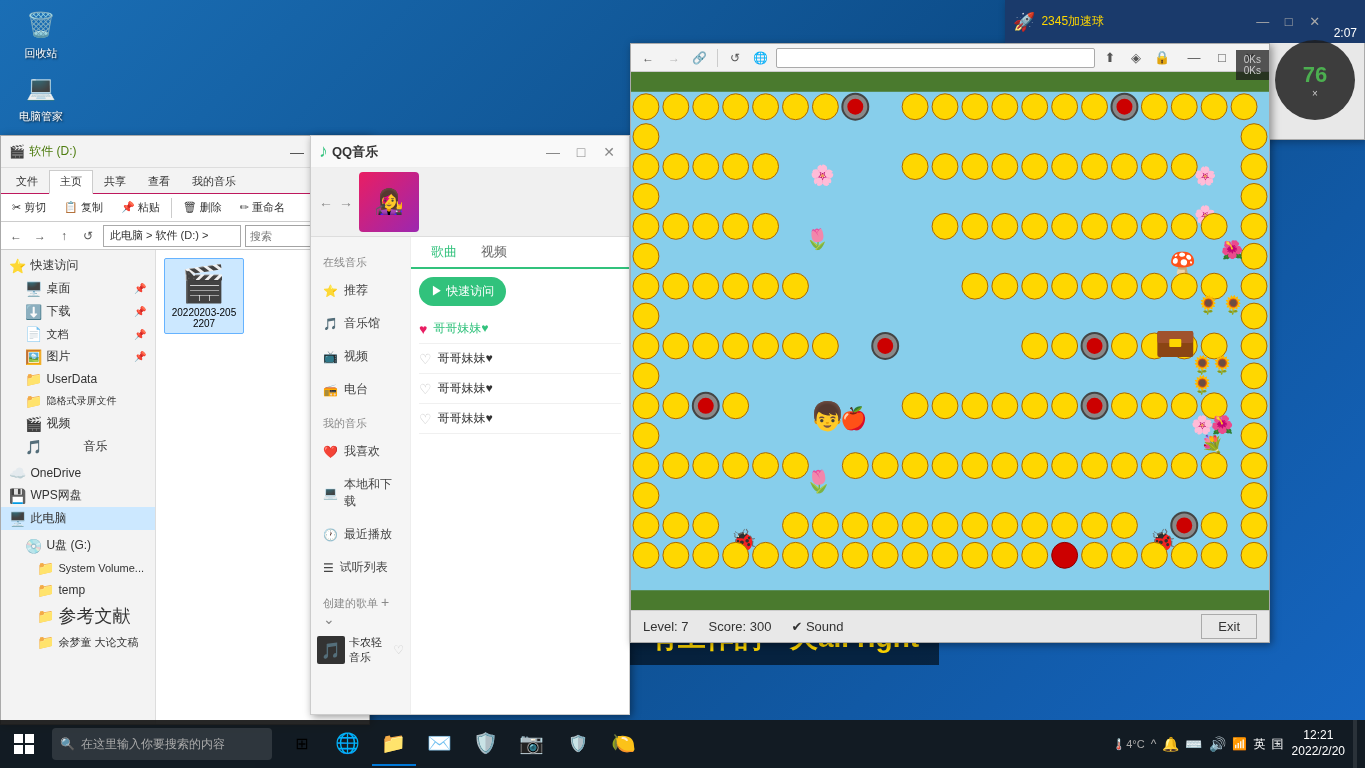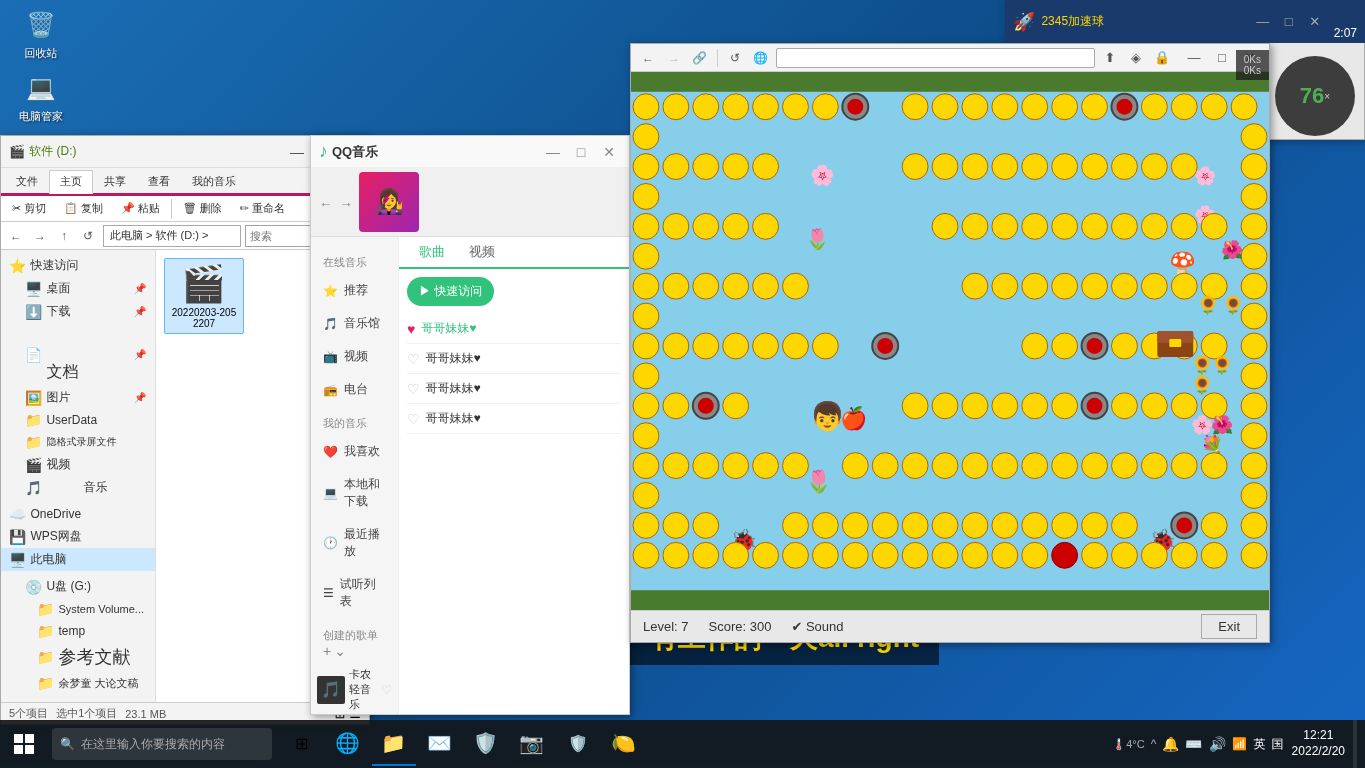--- a/index.html
+++ b/index.html
@@ -114,21 +114,21 @@
     }
     .fe-ribbon-tab.active {
       background: white;
       border: 1px solid #ccc;
       border-bottom: 1px solid white;
       margin-bottom: -1px;
     }
     .fe-ribbon-content {
       height: 28px;
       background: white;
-      border-top: 3px solid #be185d;
+      border-top: 1px solid #be185d;
       display: flex;
       align-items: center;
       padding: 0 4px;
       gap: 4px;
     }
     .fe-ribbon-btn {
       padding: 2px 6px;
       font-size: 11px;
       background: none;
       border: 1px solid transparent;
@@ -257,21 +257,21 @@
     .qqm-logo { color: #31c27c; font-size: 18px; margin-right: 4px; }
     .qqm-title { font-size: 13px; font-weight: bold; color: #333; flex: 1; }
     .qqm-win-btns { display: flex; gap: 4px; }
     .qqm-win-btn { width: 24px; height: 20px; background: none; border: none; cursor: pointer; font-size: 14px; color: #888; display: flex; align-items: center; justify-content: center; }
     .qqm-sidebar-content {
       display: flex;
       flex: 1;
       overflow: hidden;
     }
     .qqm-left-nav {
-      width: 88px;
+      width: 100px;
       border-right: 1px solid #eee;
       background: #f5f5f5;
       padding: 8px 0;
     }
     .qqm-nav-item {
       display: flex;
       align-items: center;
       padding: 8px 12px;
       font-size: 12px;
       cursor: pointer;
@@ -446,28 +446,28 @@
       background: #e8e8e8;
       border: 1px solid #aaa;
       cursor: pointer;
       font-size: 13px;
       color: #333;
     }
 
     
     .speed-overlay {
       position: absolute;
-      top: 56px;
+      top: 40px;
       right: 10px;
       width: 80px;
       height: 80px;
       background: rgba(30,30,30,0.85);
       border-radius: 50%;
       display: flex;
-      flex-direction: row;
+      flex-direction: column;
       align-items: center;
       justify-content: center;
       color: white;
       z-index: 20;
     }
     .speed-value {
       font-size: 22px;
       font-weight: bold;
       color: #4caf50;
     }
@@ -727,21 +727,21 @@
         </div>
         <div class="fe-sidebar-item">
           <span style="width:12px;"></span>
             <span class="si-icon">⬇️</span>
             <span style="font-size:12px;">下载</span>
             <span class="si-pin">📌</span>
         </div>
         <div class="fe-sidebar-item">
           <span style="width:12px;"></span>
             <span class="si-icon">📄</span>
-            <span style="font-size:16px;margin-top:36px;">文档</span>
+            <span style="font-size:11px;">文档</span>
             <span class="si-pin">📌</span>
         </div>
         <div class="fe-sidebar-item">
           <span style="width:12px;"></span>
             <span class="si-icon">🖼️</span>
             <span style="font-size:12px;">图片</span>
             <span class="si-pin">📌</span>
         </div>
         <div class="fe-sidebar-item">
           <span style="width:12px;"></span>
@@ -807,29 +807,20 @@
       <div class="fe-main">
         <div style="display:flex;flex-wrap:wrap;gap:4px;">
           <div class="fe-main-item selected">
             <div class="fe-main-item-icon">🎬</div>
             <div class="fe-main-item-label" style="font-size:10px;">20220203-20522​07</div>
           </div>
         </div>
       </div>
     </div>
 
-    <div class="fe-statusbar">
-      <span>5个项目</span>
-      <span>选中1个项目</span>
-      <span>23.1 MB</span>
-      <div style="margin-left:auto;display:flex;gap:4px;">
-        <button style="background:none;border:none;cursor:pointer;font-size:13px;">⊞</button>
-        <button style="background:none;border:none;cursor:pointer;font-size:13px;">☰</button>
-      </div>
-    </div>
   </div>
 
   <div class="qq-music">
     <div class="qqm-titlebar">
       <span class="qqm-logo">♪</span>
       <span class="qqm-title">QQ音乐</span>
       <div class="qqm-win-btns">
         <button class="qqm-win-btn">—</button>
         <button class="qqm-win-btn">□</button>
         <button class="qqm-win-btn">✕</button>

